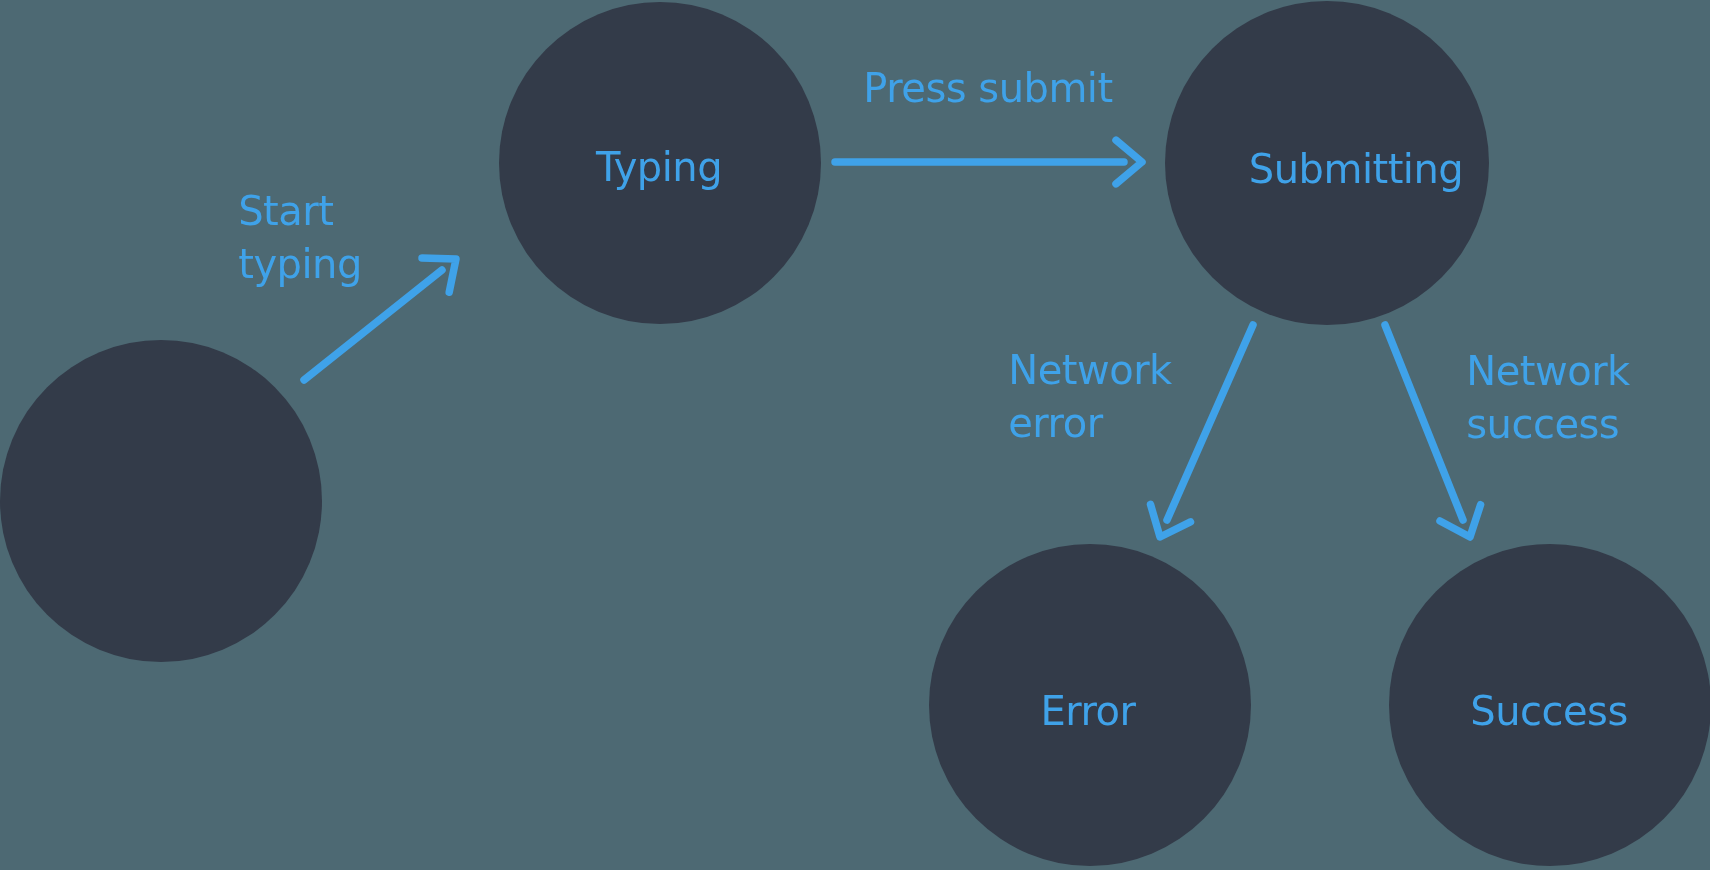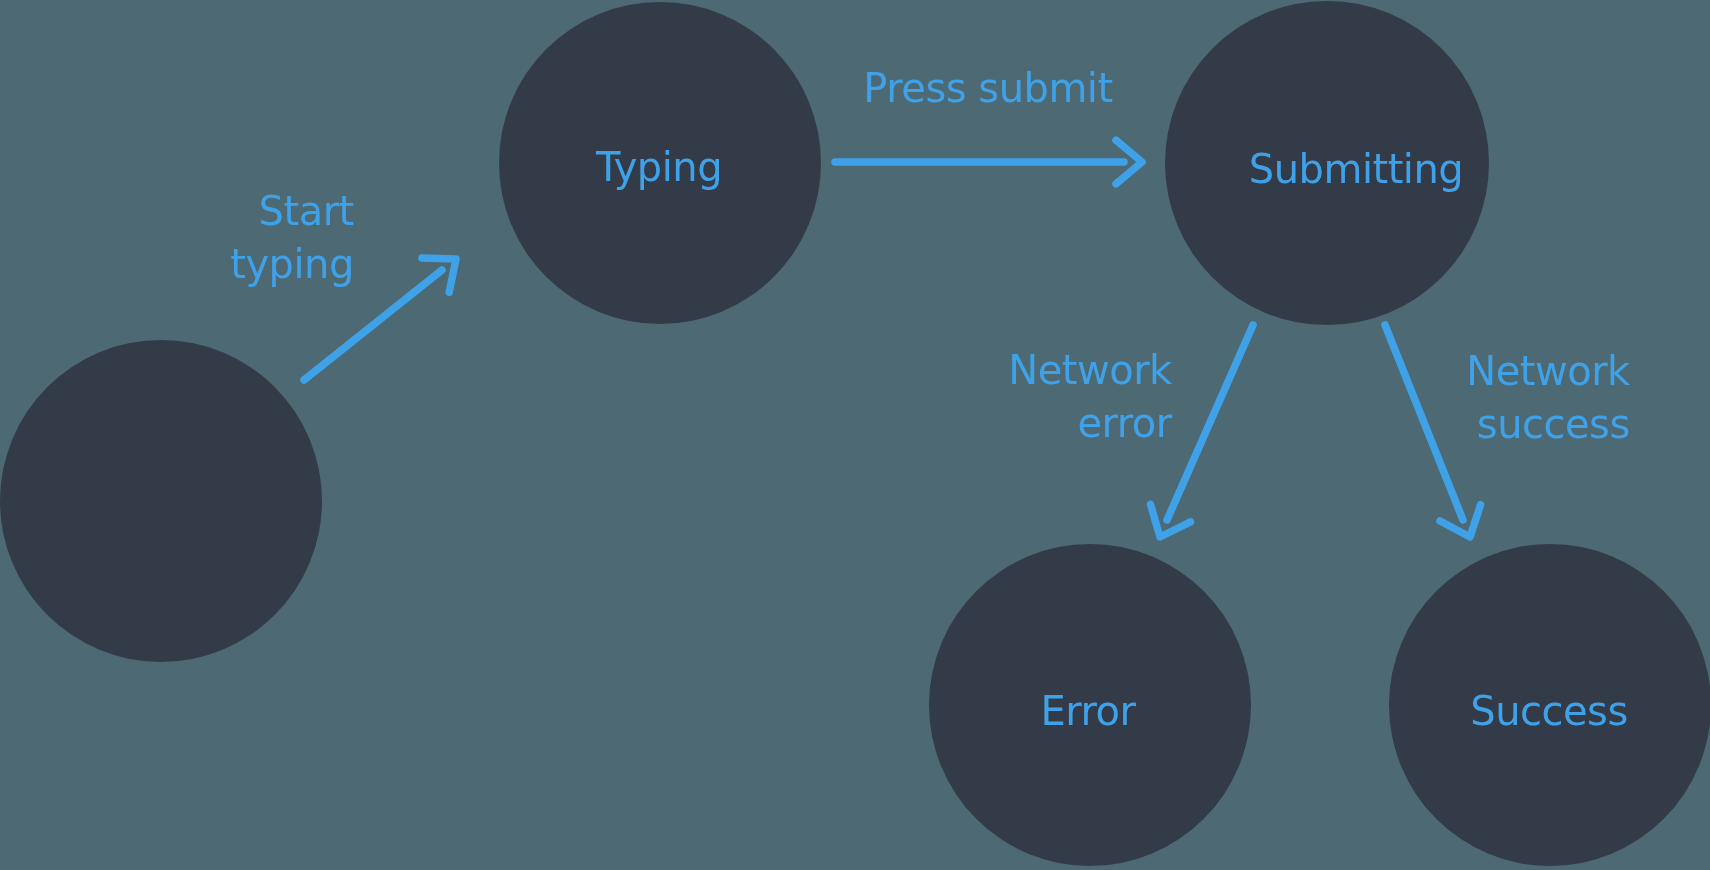--- a/index.html
+++ b/index.html
@@ -24,21 +24,21 @@
     stroke-linejoin:round;
     fill:none;
   }
   .lbl{
     position:absolute;
     transform:translate(-50%,-50%);
     color:var(--accent);
     font-size:40px;
     line-height:53px;
     letter-spacing:-0.5px;
-    text-align:right;
+    text-align:left;
     white-space:nowrap;
     user-select:none;
   }
 </style>
 </head>
 <body>
 
 <div class="stage">
 
   <svg class="canvas" viewBox="0 0 1710 870" aria-hidden="true">
@@ -68,21 +68,21 @@
       <line x1="1385" y1="325" x2="1463" y2="520"></line>
       <polyline points="1440,521 1470,537 1480.6,504.7"></polyline>
     </g>
   </svg>
 
   <div class="lbl" style="left:659px;top:167px">Typing</div>
   <div class="lbl" style="left:1356px;top:169px">Submitting</div>
   <div class="lbl" style="left:1088px;top:711px">Error</div>
   <div class="lbl" style="left:1549px;top:711px">Success</div>
 
-  <div class="lbl" style="left:292px;top:238px">
+  <div class="lbl" style="left:300px;top:238px">
     <div>Start</div>
     <div>typing</div>
   </div>
 
   <div class="lbl" style="left:988px;top:88px">Press submit</div>
 
   <div class="lbl" style="left:1090px;top:397px">
     <div>Network</div>
     <div>error</div>
   </div>

